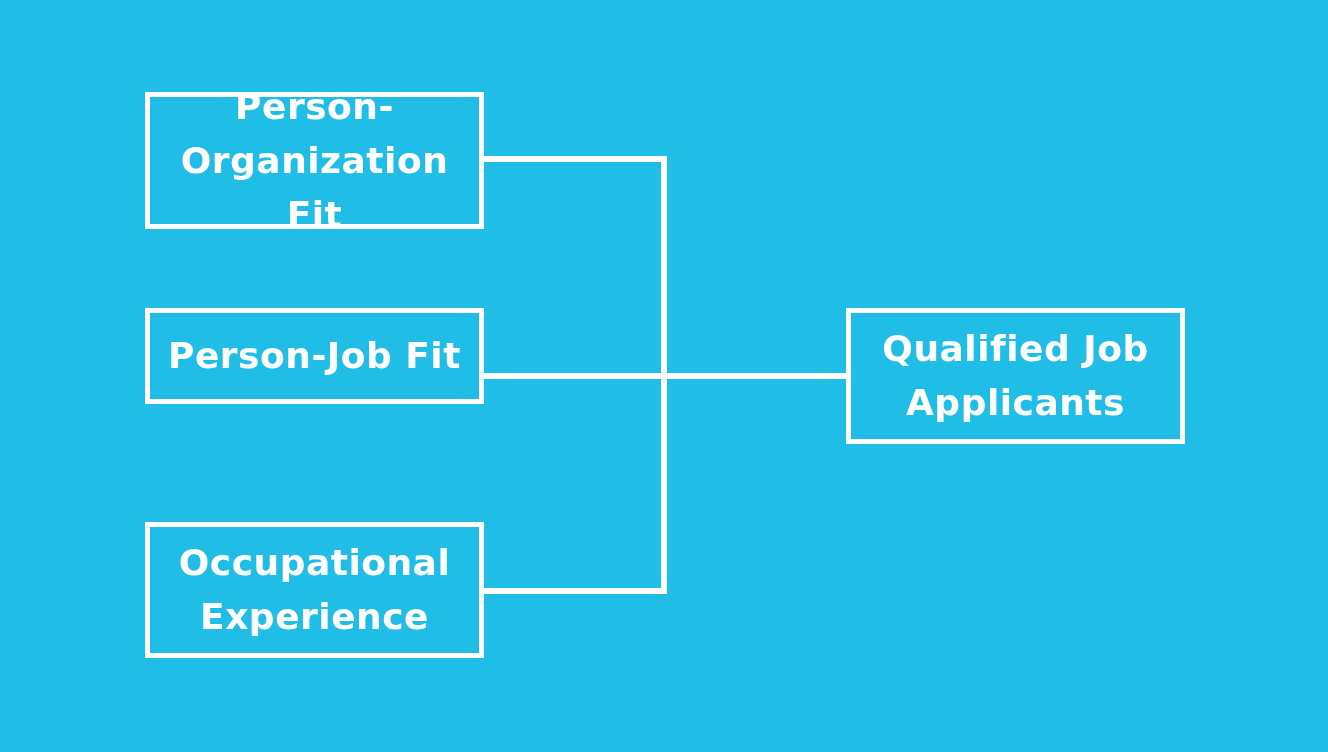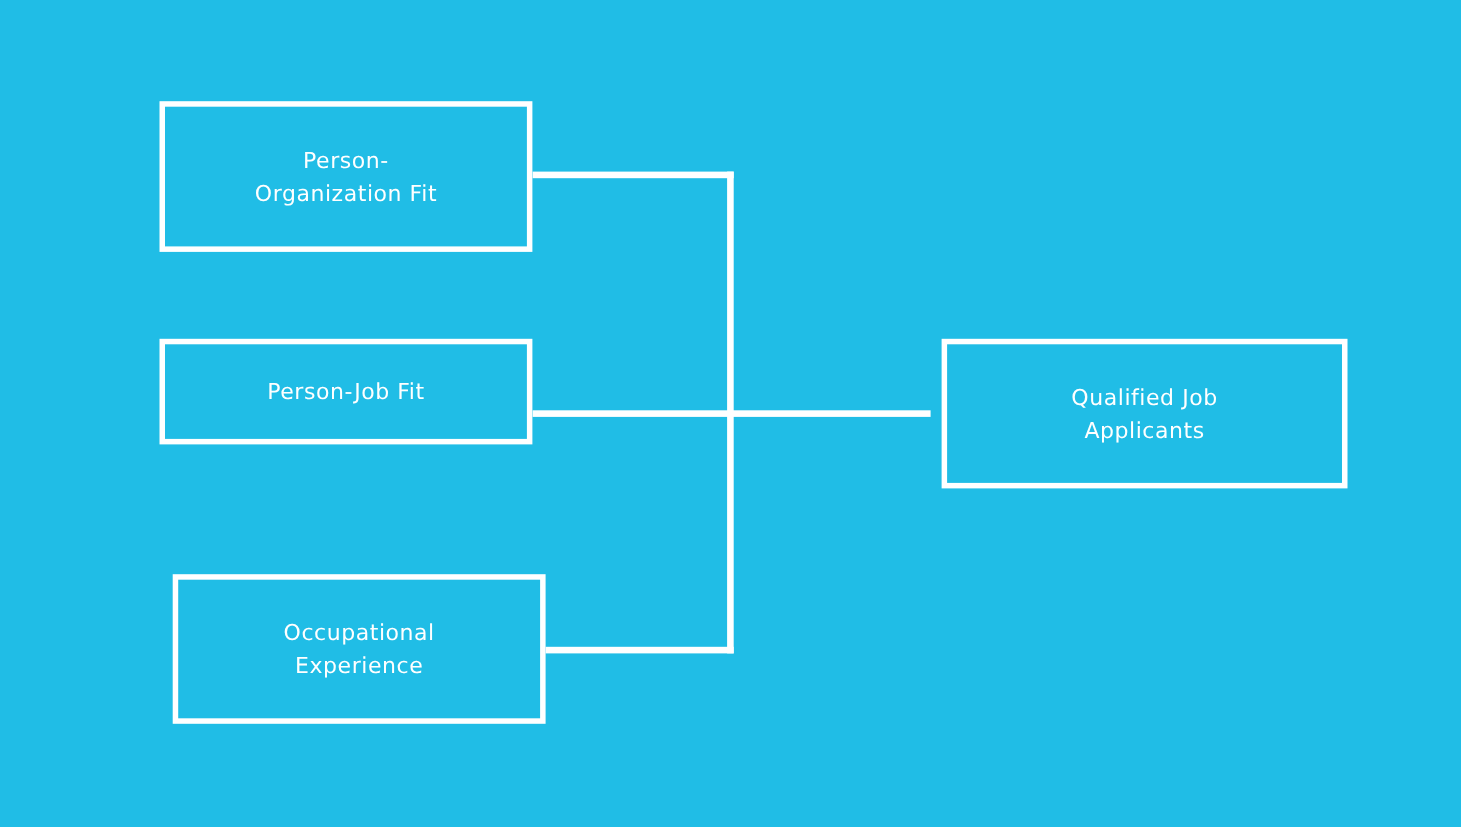--- a/index.html
+++ b/index.html
@@ -21,36 +21,36 @@
   }
   .node {
     position: absolute;
     border: 5px solid var(--line);
     background: var(--bg);
     display: flex;
     align-items: center;
     justify-content: center;
     text-align: center;
     color: var(--text);
-    font-weight: normal;
-    font-size: 20px;
+    font-weight: bold;
+    font-size: 36px;
     line-height: 1.5;
     letter-spacing: 0.5px;
     white-space: pre-line;
     z-index: 2;
   }
   .connector {
     position: absolute;
     background: var(--line);
     z-index: 1;
   }
   #node-person-org   { left: 145px; top:  92px; width: 339px; height: 137px; }
   #node-person-job   { left: 145px; top: 308px; width: 339px; height: 96px; }
-  #node-occupational { left: 145px; top: 522px; width: 339px; height: 136px; margin-left: 12px; }
-  #node-qualified    { left: 846px; top: 308px; width: 369px; height: 136px; margin-left: 10px; }
+  #node-occupational { left: 145px; top: 522px; width: 339px; height: 136px; }
+  #node-qualified    { left: 846px; top: 308px; width: 339px; height: 136px; }
 
   #conn-stub-top     { left: 484px; top: 156px; width: 183px; height: 6px; }
   #conn-stub-bottom  { left: 484px; top: 588px; width: 183px; height: 6px; }
   #conn-trunk        { left: 661px; top: 156px; width: 6px;   height: 438px; }
   #conn-main         { left: 484px; top: 373px; width: 362px; height: 6px; }
 </style>
 </head>
 <body>
 
 <div class="canvas">

